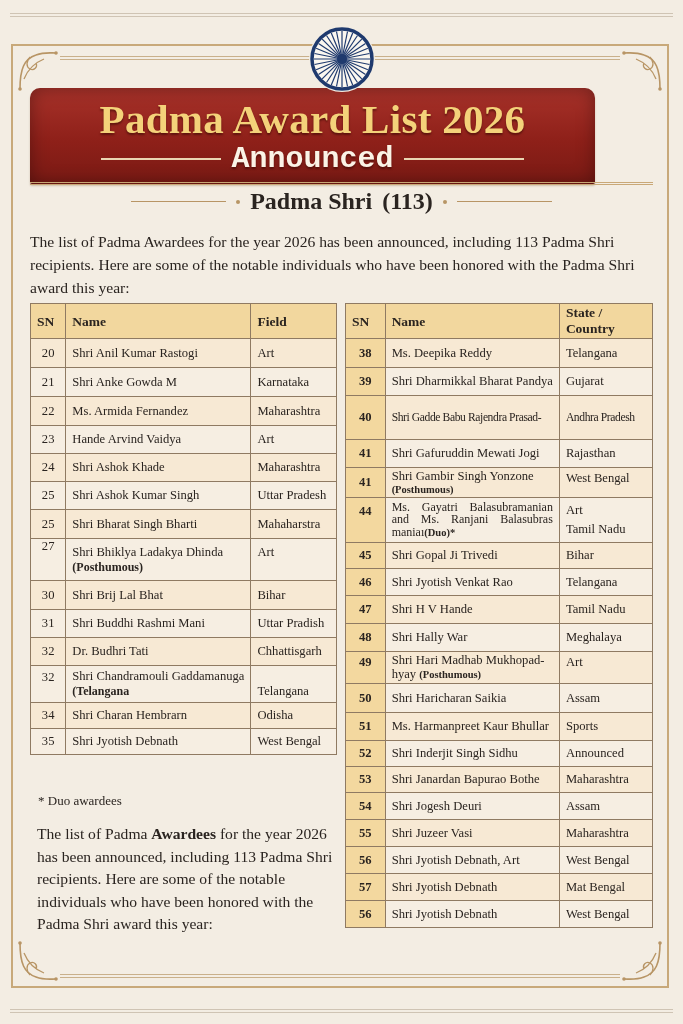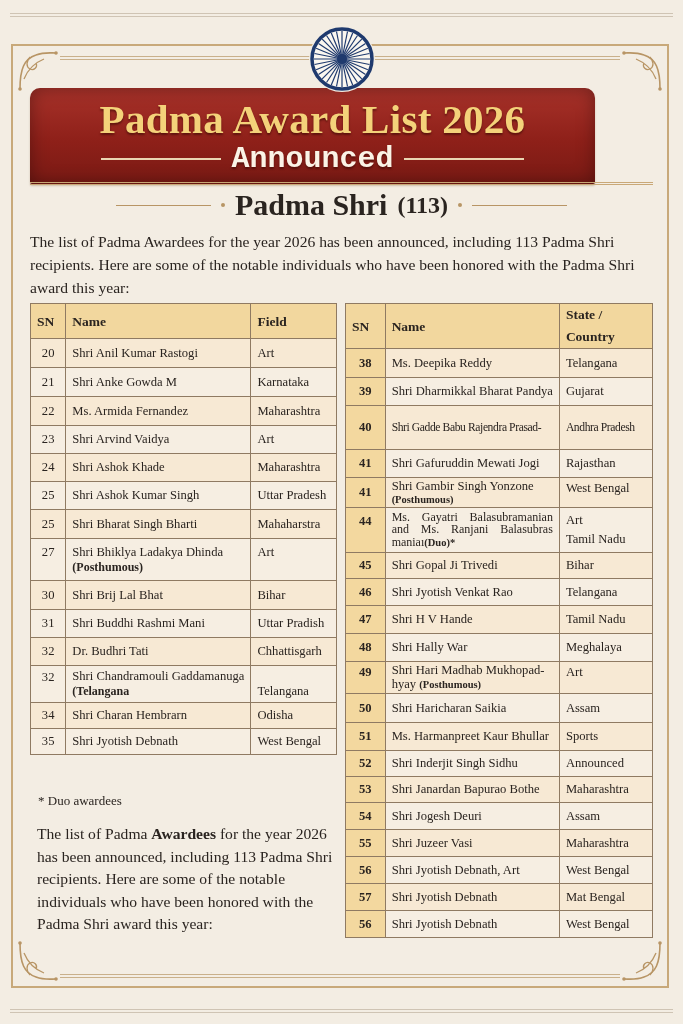--- a/index.html
+++ b/index.html
@@ -54,21 +54,21 @@
   .banner-line { width: 120px; height: 2px; background: #e9d6b3; }
   .banner-sub {
     font-size: 30px; font-weight: bold; color: #fbf3e6; line-height: 34px;
     text-shadow: 0 2px 2px rgba(60,10,5,0.6);
   }
 
   .section-head { position: absolute; left: 0; width: 683px; top: 188px;
     display: flex; align-items: center; justify-content: center; gap: 10px; }
   .sh-line { width: 95px; height: 1px; background: #b89565; }
   .sh-dot { width: 4px; height: 4px; border-radius: 50%; background: #b89565; }
-  .section-title { font-size: 30px; font-weight: bold; color: #2a2420; }
+  .section-title { font-size: 24px; font-weight: bold; color: #2a2420; }
   .section-count { font-size: 24px; font-weight: bold; color: #2a2420; }
 
   .intro {
     position: absolute; left: 30px; top: 230px; width: 625px;
     font-size: 15.6px; line-height: 23px; color: #2a2420;
   }
 
   table.awards {
     position: absolute; border-collapse: collapse;
     font-size: 12.6px; color: #2a2420;
@@ -206,40 +206,40 @@
         <td>Shri Anke Gowda M</td>
         <td>Karnataka</td>
       </tr>
     <tr style="height:29px">
         <td class="sn">22</td>
         <td>Ms. Armida Fernandez</td>
         <td>Maharashtra</td>
       </tr>
     <tr style="height:28px">
         <td class="sn">23</td>
-        <td>Shri Arvind Vaidya</td>
+        <td>Hande Arvind Vaidya</td>
         <td>Art</td>
       </tr>
     <tr style="height:28px">
         <td class="sn">24</td>
         <td>Shri Ashok Khade</td>
         <td>Maharashtra</td>
       </tr>
     <tr style="height:28px">
         <td class="sn">25</td>
         <td>Shri Ashok Kumar Singh</td>
         <td>Uttar Pradesh</td>
       </tr>
     <tr style="height:29px">
         <td class="sn">25</td>
         <td>Shri Bharat Singh Bharti</td>
         <td>Mahaharstra</td>
       </tr>
     <tr style="height:42px">
-        <td class="sn" style="vertical-align:top;padding-top:6px">27</td>
+        <td class="sn" style="vertical-align:top;">27</td>
         <td><span>Shri Bhiklya Ladakya Dhinda</span><span class="post">(Posthumous)</span></td>
         <td style="vertical-align:top;padding-top:6px">Art</td>
       </tr>
     <tr style="height:29px">
         <td class="sn">30</td>
         <td>Shri Brij Lal Bhat</td>
         <td>Bihar</td>
       </tr>
     <tr style="height:28px">
         <td class="sn">31</td>
@@ -271,21 +271,21 @@
 
 <div class="footnote">* Duo awardees</div>
 
 <p class="outro"><span>The list of Padma </span><b>Awardees</b><span> for the year 2026 has been announced, including 113 Padma Shri recipients. Here are some of the notable individuals who have been honored with the Padma Shri award this year:</span></p>
 
 <table class="awards" id="right-table">
   <thead>
     <tr style="height:35px">
       <th style="width:42px">SN</th>
       <th>Name</th>
-      <th style="width:96px;line-height:22px">State / Country</th>
+      <th style="width:96px;line-height:16px">State / Country</th>
     </tr>
   </thead>
   <tbody>
     <tr style="height:29px">
         <td class="sn">38</td>
         <td>Ms. Deepika Reddy</td>
         <td>Telangana</td>
       </tr>
     <tr style="height:28px">
         <td class="sn">39</td>

